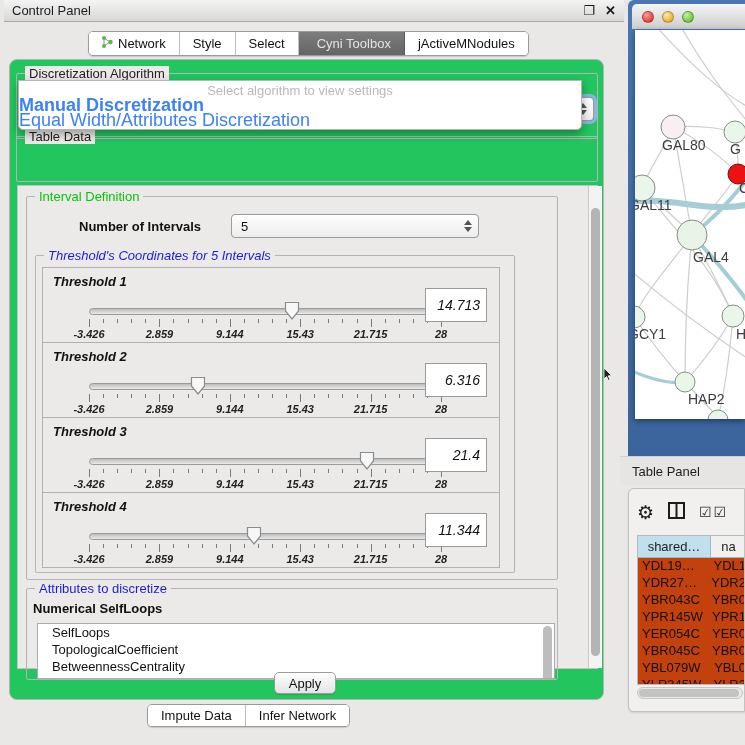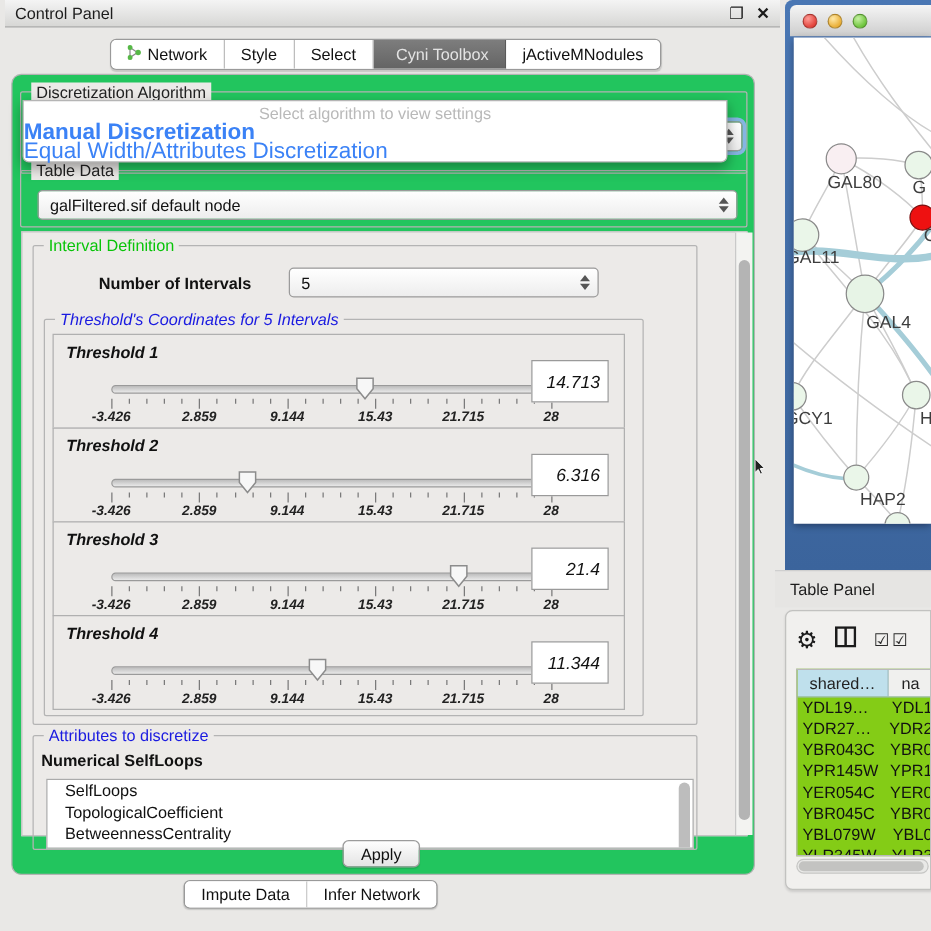--- a/index.html
+++ b/index.html
@@ -111,21 +111,21 @@
   #table-panel-bar span { font-size:13px; color:#1d1d1d; padding-left:12px; }
 
   #table-window { position:absolute; left:628px; top:488px; width:117px; height:224px;
     background:#f1f0ee; border:1px solid #c2c2c0; border-radius:6px 0 0 6px;
     box-shadow:0 1px 2px rgba(0,0,0,.12); overflow:hidden; }
   #table-toolbar { position:absolute; left:8px; top:6px; height:34px; display:flex;
     align-items:center; gap:14px; }
   .gear { font-size:19px; color:#1b1b1b; line-height:1; }
   .cbx { font-size:14px; color:#2a2a2a; line-height:1; letter-spacing:2px; }
   #data-table { position:absolute; left:8px; top:46px; width:109px; height:150px;
-    background:#84cc16; border:1px solid #b9b9b9; border-right:none; overflow:hidden; }
+    background:#c2410c; border:1px solid #b9b9b9; border-right:none; overflow:hidden; }
   #tbl-head { display:flex; height:22px; border-bottom:1px solid #9fb9c2; }
   #tbl-head .c1 { width:73px; background:#bfe0ec; border-right:1px solid #9fb9c2;
     font-size:13px; color:#222; text-align:center; line-height:21px; }
   #tbl-head .c2 { flex:1; background:#f0f0ee; font-size:13px; color:#222;
     text-align:center; line-height:21px; }
   #tbl-rows .r { display:flex; height:17px; font-size:13px; color:#111; }
   #tbl-rows .r .c1 { width:73px; padding-left:4px; line-height:16px; }
   #tbl-rows .r .c2 { flex:1; padding-left:6px; line-height:16px; }
   #hscroll { position:absolute; left:8px; top:198px; width:106px; height:12px;
     background:#e9e9e7; border:1px solid #c6c6c4; border-radius:6px; }
@@ -181,27 +181,20 @@
       <div class="combo focused" style="left:13px; top:23px; width:564px;">
         <span class="arrows">
             <i class="up"></i>
             <i class="dn"></i>
           </span>
       </div>
     </div>
 
     <div class="group" style="left:6px; top:76px; width:582px; height:46px;">
       <span class="group-title">Table Data</span>
-      <div class="combo" style="left:13px; top:15px; width:560px;">
-        <span>galFiltered.sif default node</span>
-        <span class="arrows">
-            <i class="up"></i>
-            <i class="dn"></i>
-          </span>
-      </div>
     </div>
 
     <div id="scroll-pane">
 
       <div class="group" style="left:8px; top:10px; width:532px; height:384px; background:#eceae8;">
         <span class="group-title green">Interval Definition</span>
 
         <div style="position:absolute; left:52px; top:22px; font-size:13px; font-weight:bold; color:#111;">Number of Intervals</div>
         <div class="combo" style="left:204px; top:17px; width:248px;">
           <span>5</span>

